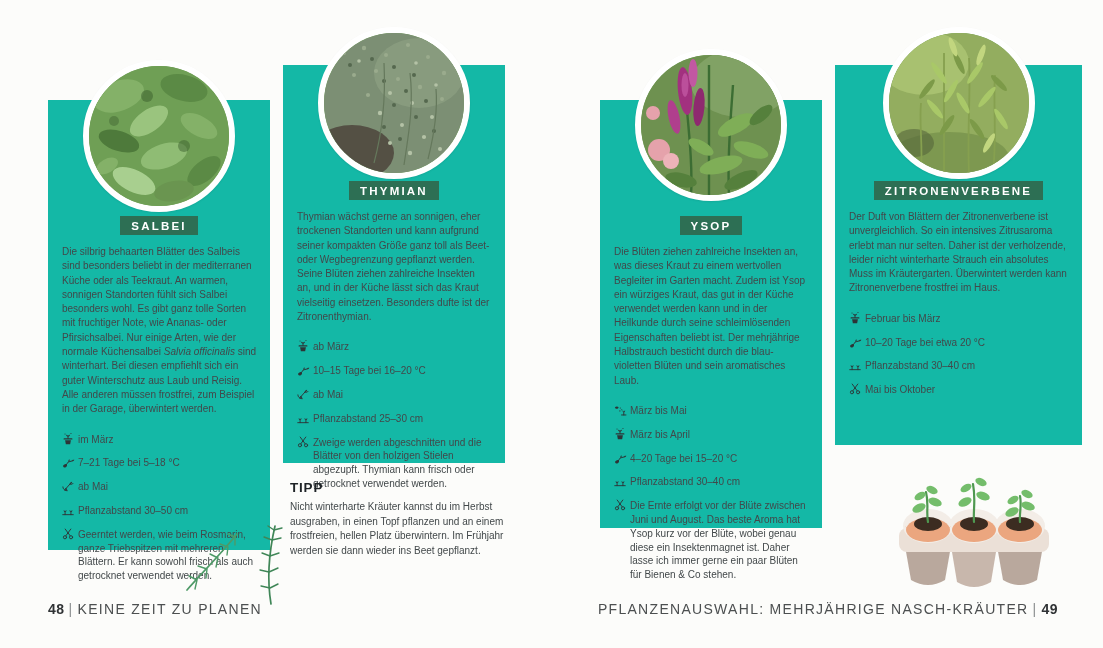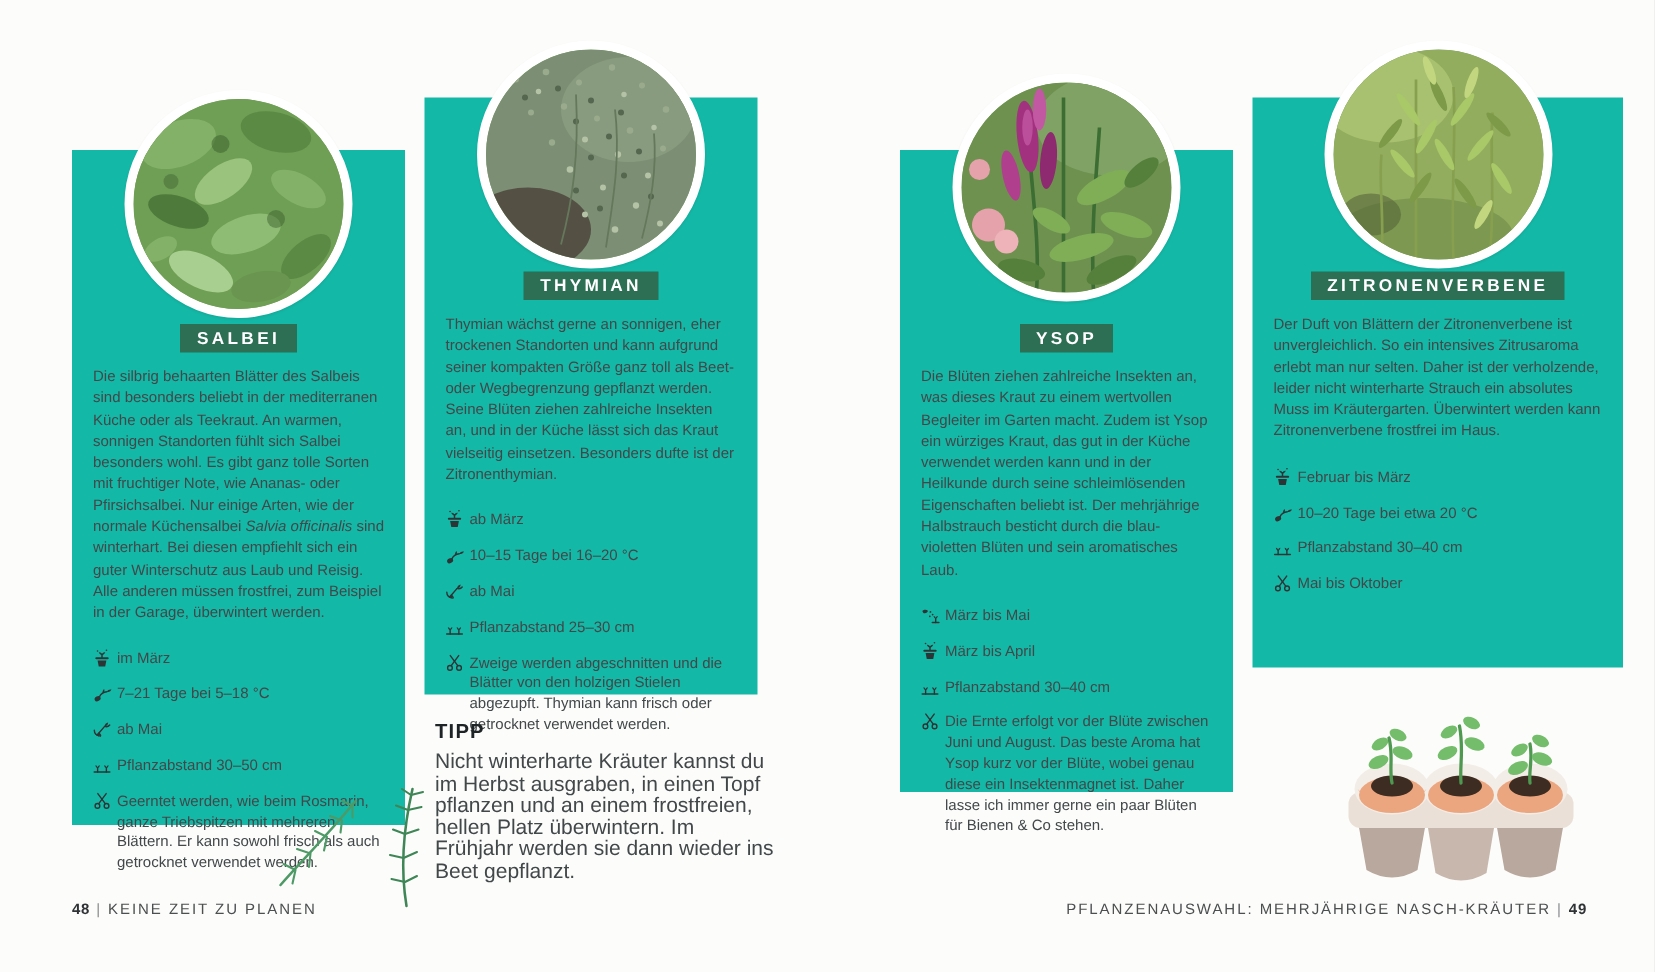--- a/index.html
+++ b/index.html
@@ -27,22 +27,22 @@
   .body-par{margin:10px 1px 0 1px;font-size:10px;line-height:14.3px;}
   .body-par .lat{font-style:italic;}
   .rows{margin-top:15px;}
   .row{display:flex;margin:0 0 9px 0;justify-content:flex-end;}
   .ic{flex:0 0 17px;width:17px;color:#2d3436;padding-top:0;}
   .ic svg{width:14px;height:14px;display:block;}
   .rtext{flex:1;font-size:10px;line-height:13.8px;padding-top:1px;}
   .rtext .r2{margin-top:1px;}
   .tip{position:absolute;left:290px;top:480px;width:226px;}
   .tip-title{font-size:13.5px;font-weight:bold;letter-spacing:0.8px;color:#1e2326;}
-  .tip-text{margin-top:5px;font-size:14px;line-height:14.6px;}
-  .footer{position:absolute;top:601px;font-size:10px;letter-spacing:1.3px;color:#4c4f50;white-space:nowrap;}
+  .tip-text{margin-top:5px;font-size:10px;line-height:14.6px;}
+  .footer{position:absolute;top:601px;font-size:14px;letter-spacing:1.3px;color:#4c4f50;white-space:nowrap;}
   .footer b{color:#303335;letter-spacing:0.5px;}
   .footer .sep{color:#8a8d8e;padding:0 4px;font-weight:300;}
   .footer-left{left:48px;}
   .footer-right{right:45px;padding-left:24px;}
   .illu{position:absolute;}
   .hidden-defs{position:absolute;width:0;height:0;overflow:hidden;}
   
   #card-salbei{left:48px;top:100px;width:222px;height:450px;}
   #card-salbei .photo-ring{top:-40px;}
   #card-thymian{left:283px;top:65px;width:222px;height:398px;}
@@ -333,20 +333,28 @@
           <span class="ic">
               <svg viewBox="0 0 24 24">
                 <use href="#sym-pot"></use>
               </svg>
             </span>
           <span class="rtext">März bis April</span>
         </div>
         <div class="row">
           <span class="ic">
               <svg viewBox="0 0 24 24">
+                <use href="#sym-germ"></use>
+              </svg>
+            </span>
+          <span class="rtext">4–20 Tage bei 15–20 °C</span>
+        </div>
+        <div class="row">
+          <span class="ic">
+              <svg viewBox="0 0 24 24">
                 <use href="#sym-dist"></use>
               </svg>
             </span>
           <span class="rtext">Pflanzabstand 30–40 cm</span>
         </div>
         <div class="row">
           <span class="ic">
               <svg viewBox="0 0 24 24">
                 <use href="#sym-scissors"></use>
               </svg>

